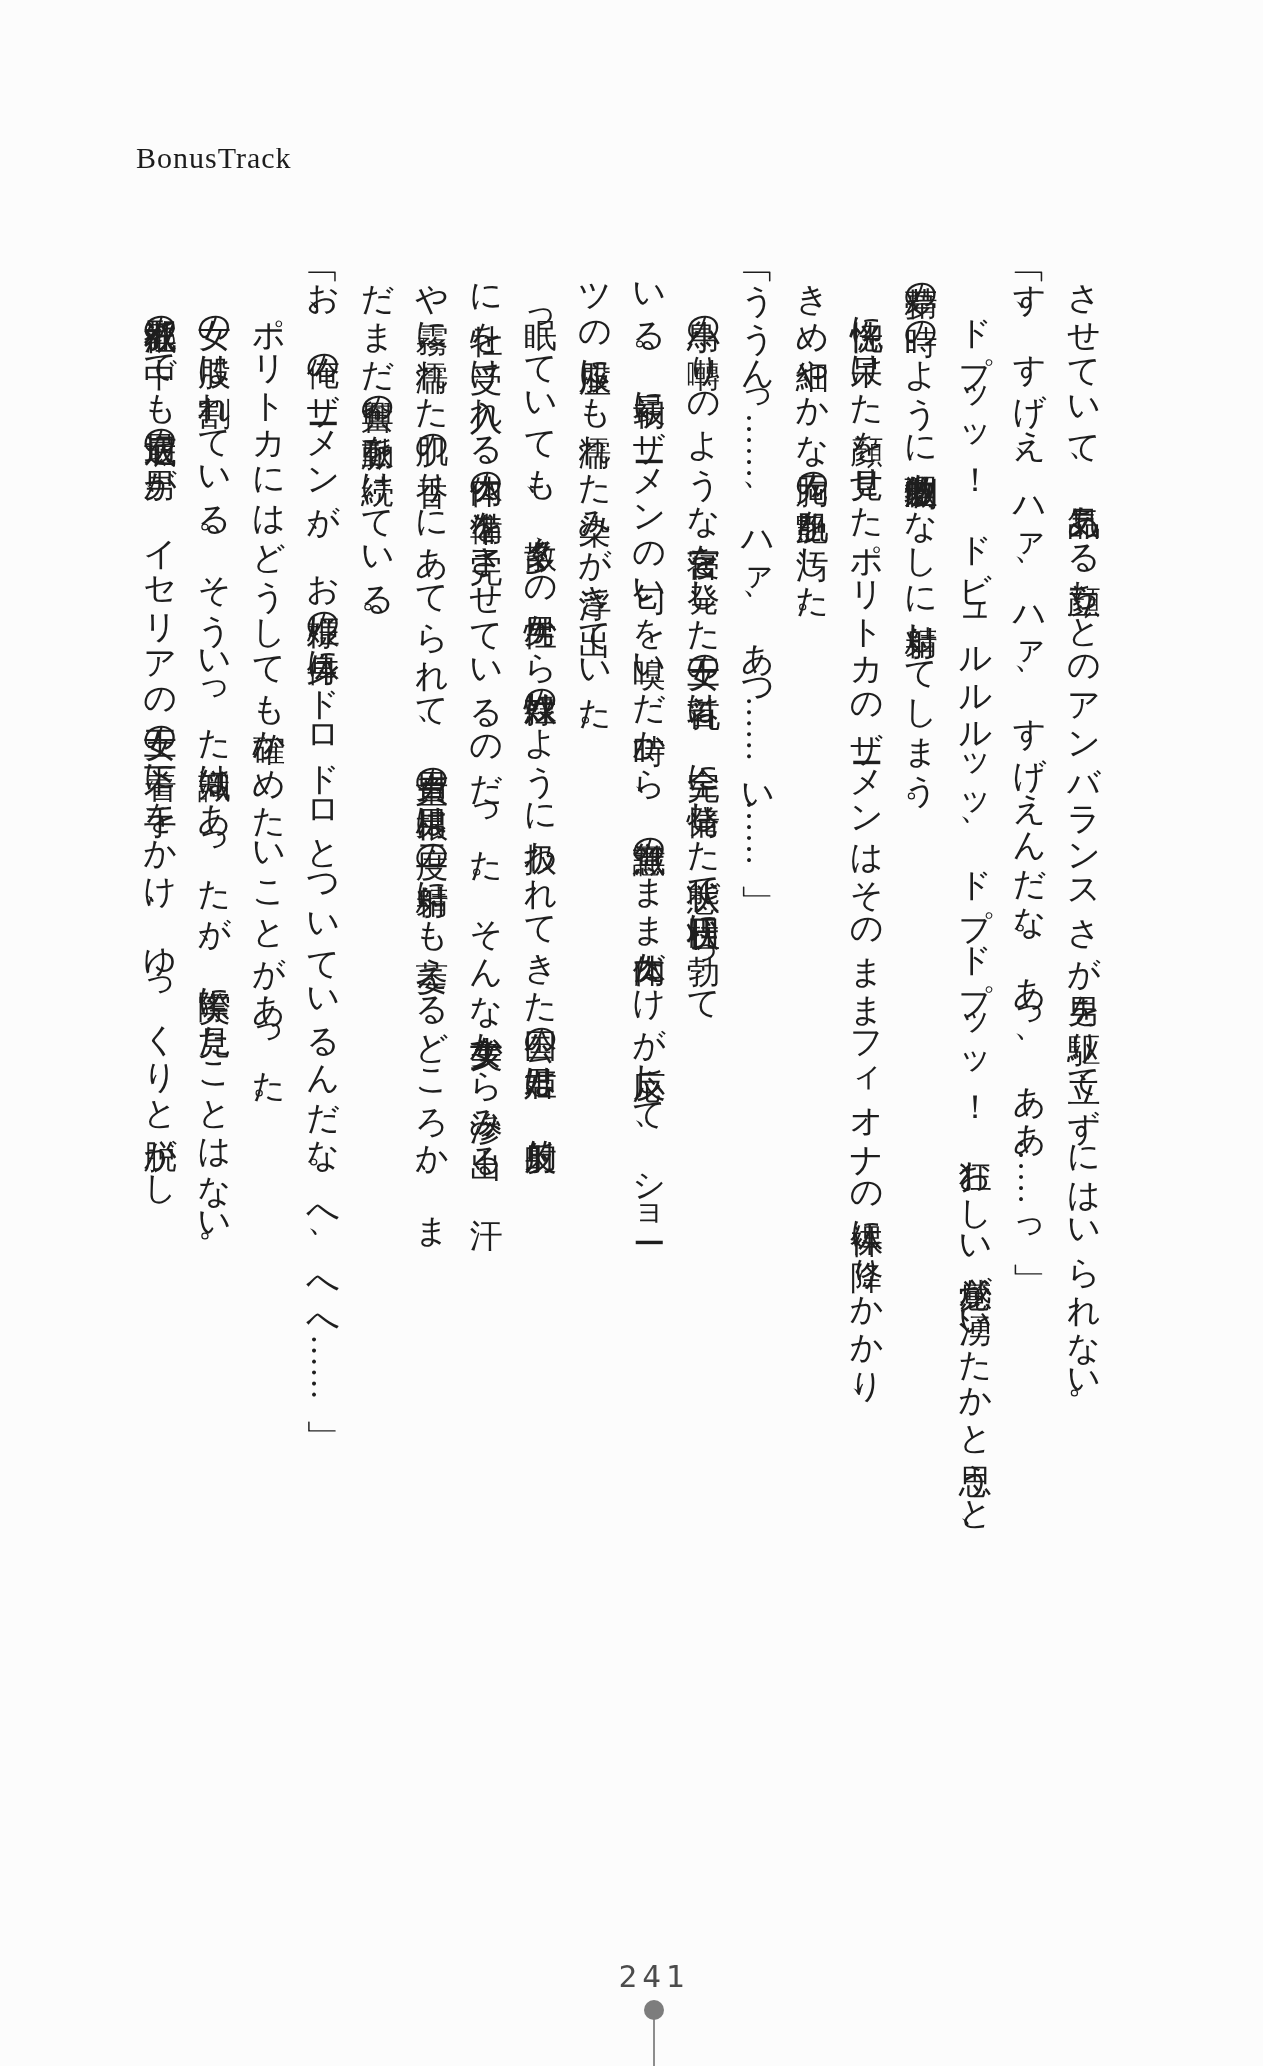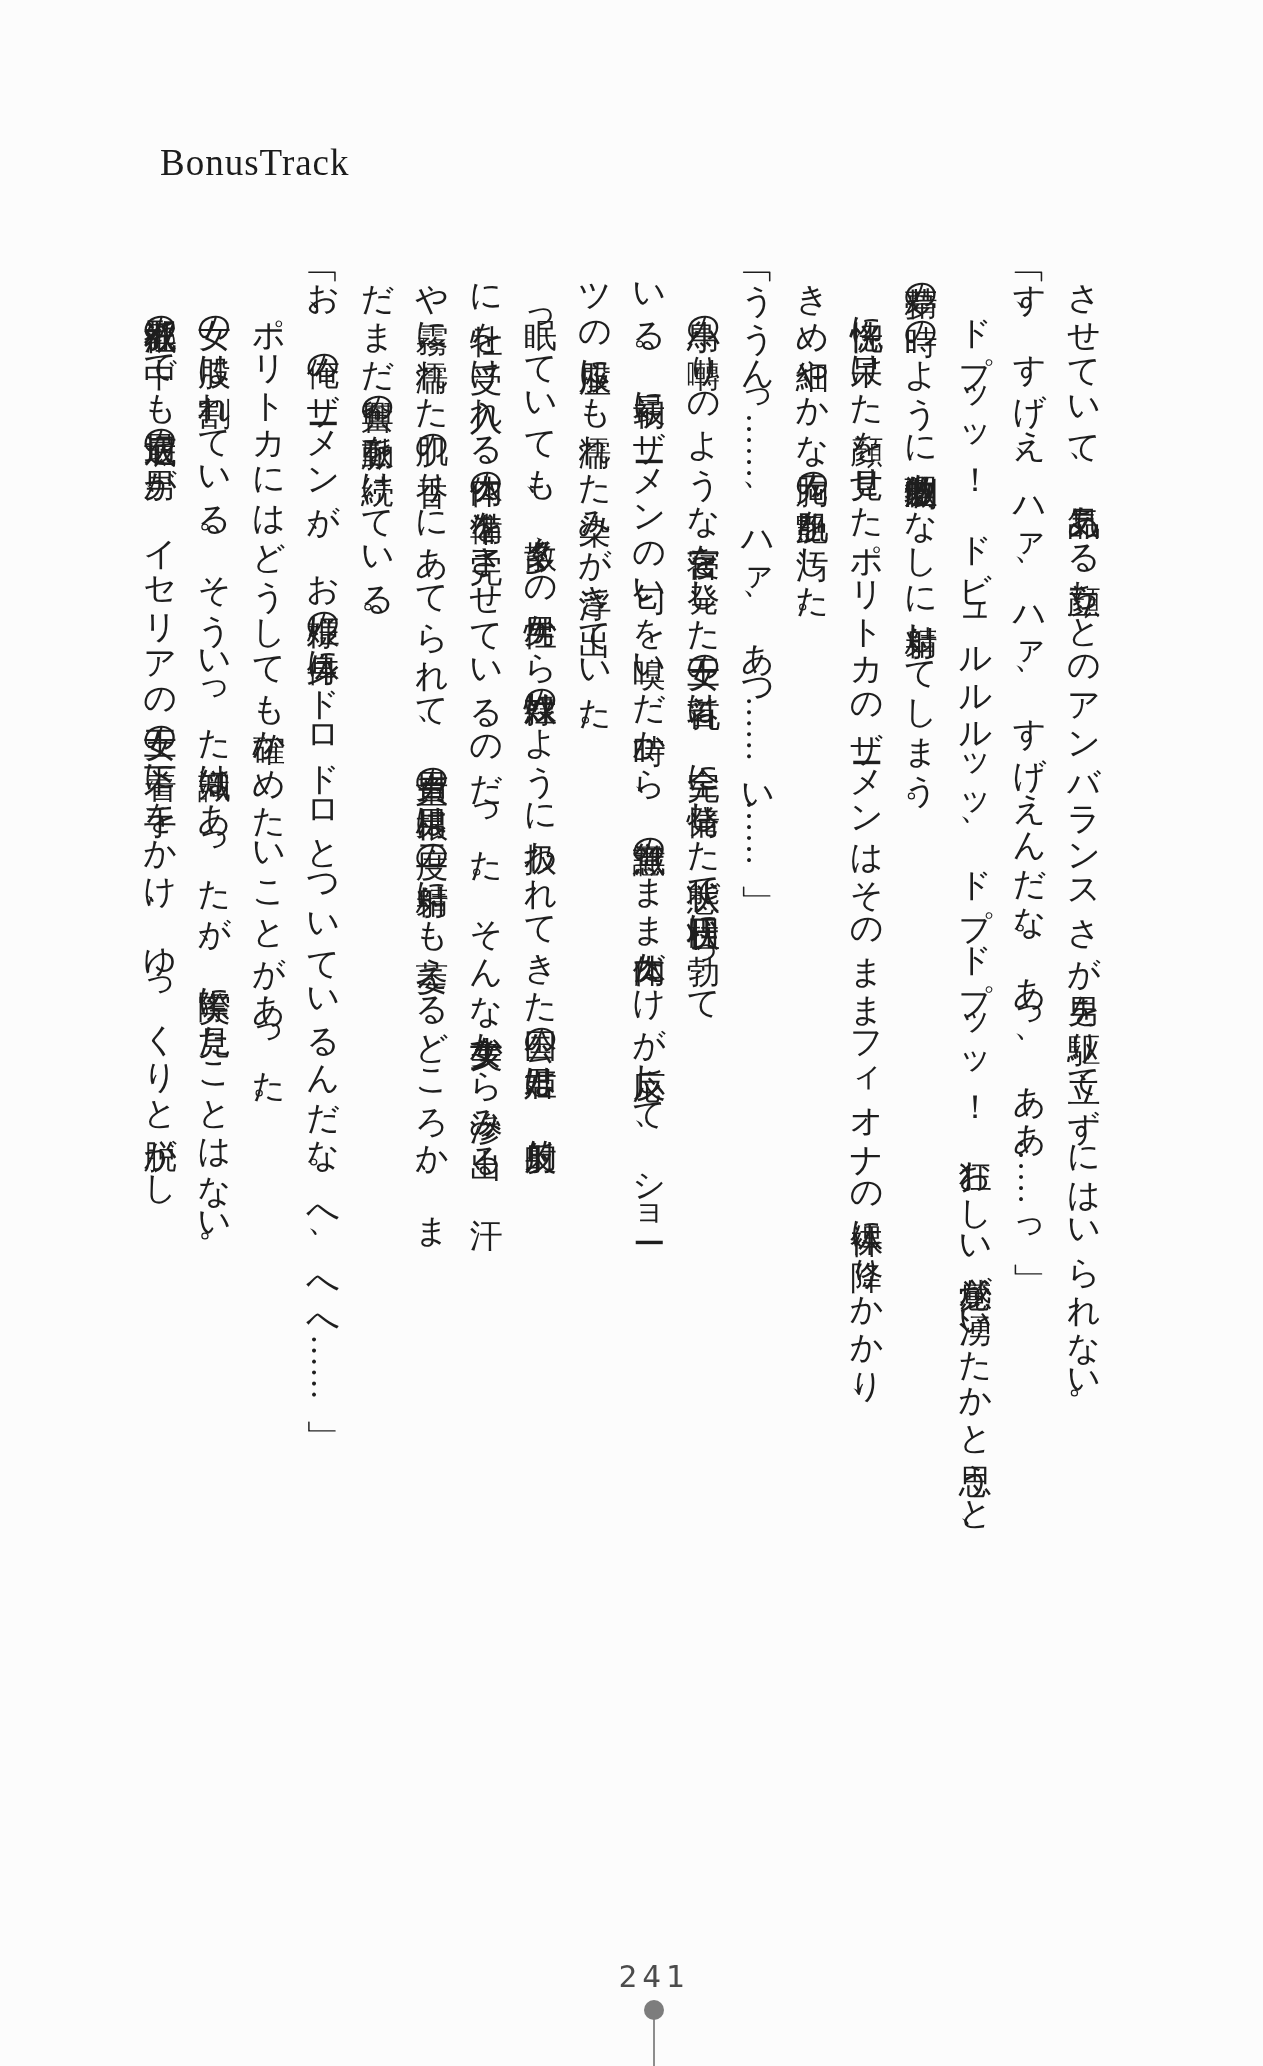--- a/index.html
+++ b/index.html
@@ -12,25 +12,24 @@
     width: 1263px;
     height: 2066px;
     overflow: hidden;
     font-family: "Liberation Serif", "DejaVu Serif", serif;
     color: #1e1e1e;
   }
   .running-header {
     position: absolute;
     left: 136px;
     top: 141px;
-    font-size: 37px;
+    font-size: 30px;
     letter-spacing: 1px;
     color: #1c1c1c;
     white-space: nowrap;
-    margin-left: 24px;
   }
   .body-text {
     position: absolute;
     top: 261px;
     right: 152px;
     height: 1332px;
     writing-mode: vertical-rl;
     text-orientation: mixed;
     font-size: 33px;
     line-height: 54.35px;

